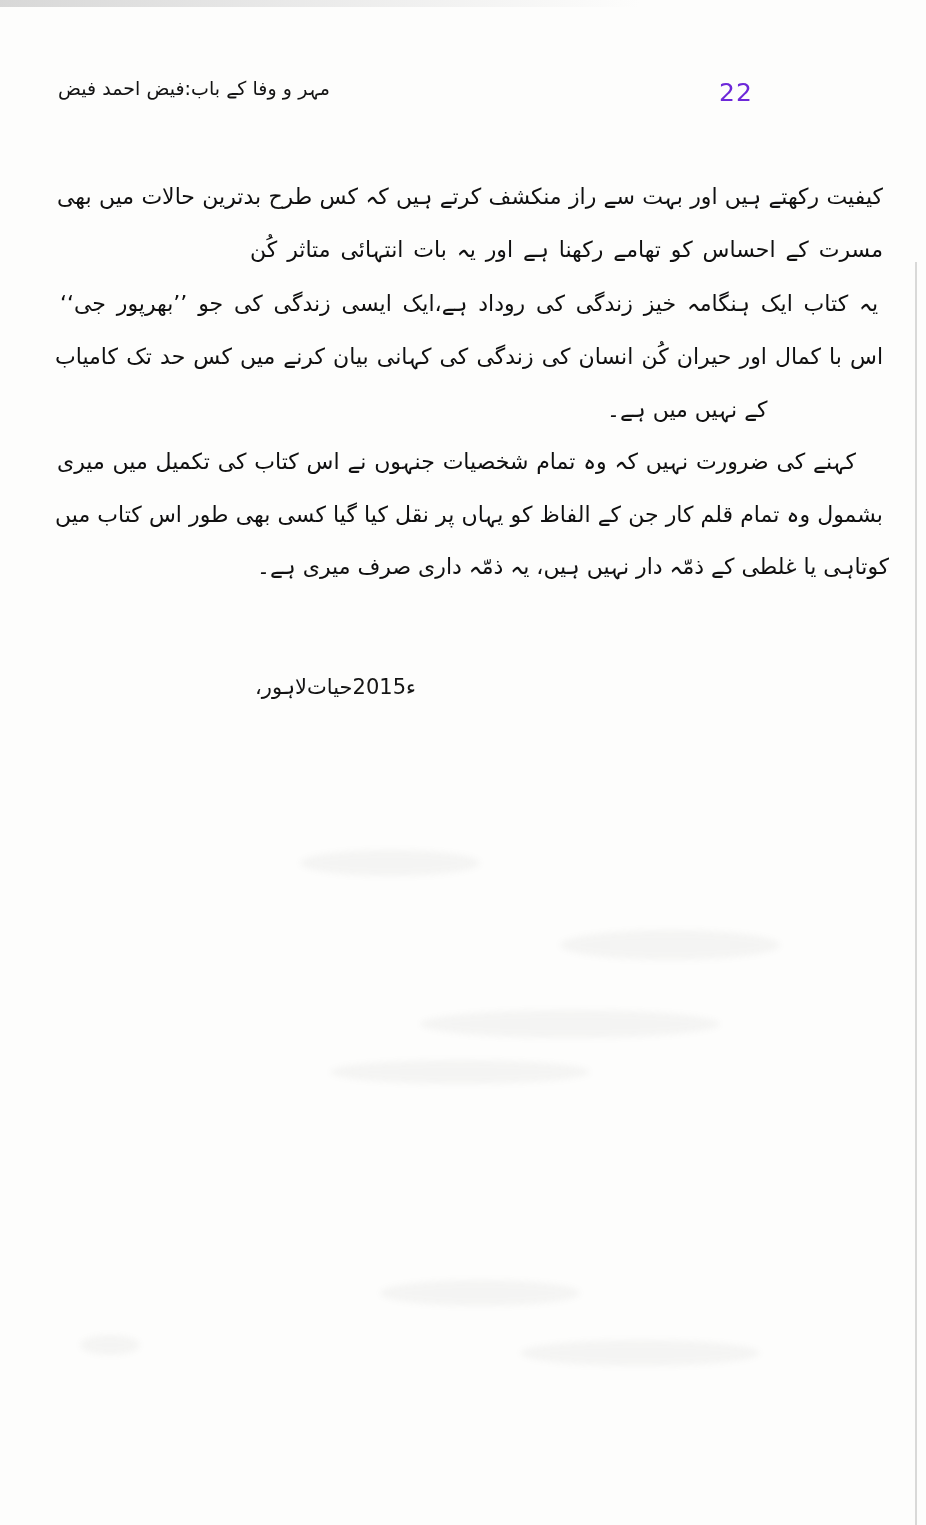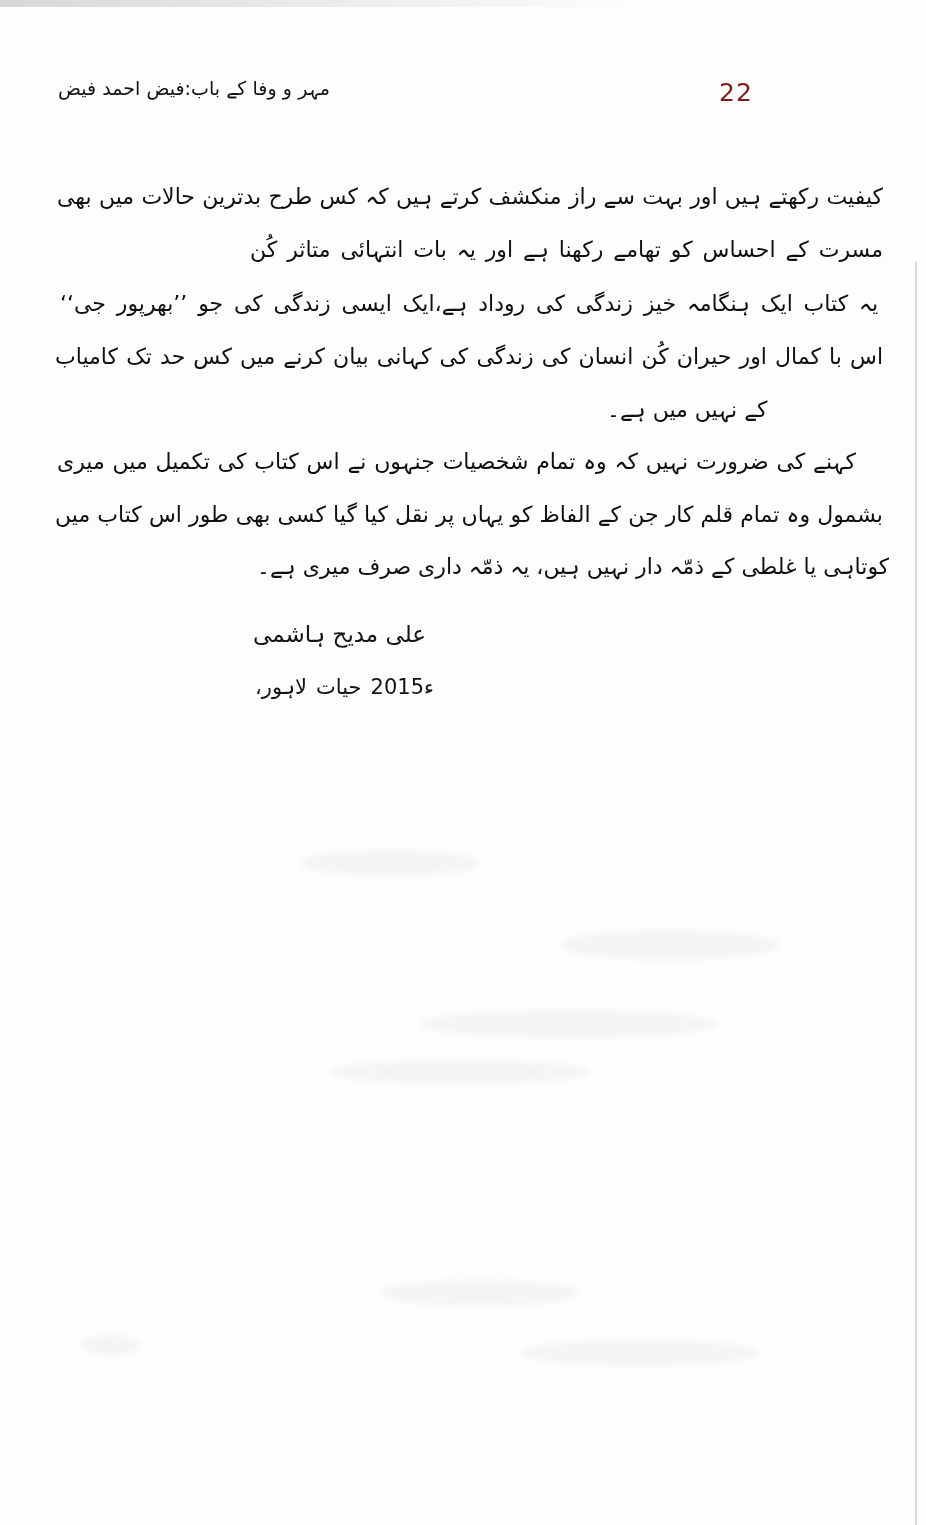--- a/index.html
+++ b/index.html
@@ -27,21 +27,21 @@
   }
   
   .header-title{
     position:absolute;left:58px;top:64px;width:272px;height:52px;
     direction:rtl;font-size:19px;line-height:48px;
     text-align:justify;text-align-last:justify;
     white-space:normal;overflow:hidden;
   }
   .page-number{
     position:absolute;left:719px;top:78px;
-    font-size:25px;letter-spacing:1px;color:#7f1d1d;
+    font-size:25px;letter-spacing:1px;color:#6d28d9;
   }
   
   .bodyline{
     position:absolute;direction:rtl;
     font-size:22px;line-height:50px;height:50px;
     overflow:hidden;color:#101010;
   }
   .just{text-align:justify;text-align-last:justify;}
   .frag{white-space:nowrap;}
   
@@ -54,21 +54,21 @@
   .p3l2{left:55px;top:490px;width:828px;}
   .p3l3{left:257px;top:542px;}
   
   .signature-name{
     position:absolute;left:253px;top:612px;
     direction:rtl;font-size:23px;line-height:44px;white-space:nowrap;
   }
   .signature-date{
     position:absolute;left:255px;top:668px;
     font-size:21px;line-height:38px;white-space:nowrap;
-    display:flex;flex-direction:row;gap:9px;direction:ltr;
+    display:flex;flex-direction:row;gap:0;direction:ltr;
   }
   .signature-date .seg{display:inline-block;}
   .seg-rtl{direction:rtl;unicode-bidi:isolate;}
   .seg-ltr{direction:ltr;unicode-bidi:isolate;}
 </style>
 </head>
 <body>
 
 <div class="page">
 
@@ -95,20 +95,19 @@
     <div class="bodyline just p2l2">اس با کمال اور حیران کُن انسان کی زندگی کی کہانی بیان کرنے میں کس حد تک کامیاب رہا یہ فیصلہ آپ</div>
     <div class="bodyline frag p2l3">کے نہیں میں ہے۔</div>
   </div>
 
   <div>
     <div class="bodyline just p3l1">کہنے کی ضرورت نہیں کہ وہ تمام شخصیات جنہوں نے اس کتاب کی تکمیل میں میری مدد کی</div>
     <div class="bodyline just p3l2">بشمول وہ تمام قلم کار جن کے الفاظ کو یہاں پر نقل کیا گیا کسی بھی طور اس کتاب میں رہ جانے والی کسی</div>
     <div class="bodyline frag p3l3">کوتاہی یا غلطی کے ذمّہ دار نہیں ہیں، یہ ذمّہ داری صرف میری ہے۔</div>
   </div>
 
-  <div class="signature-name">علی مدیح ہاشمی</div>
   <div class="signature-date">
     <span class="seg seg-rtl">لاہور،</span>
     <span class="seg seg-rtl">حیات</span>
     <span class="seg seg-ltr">2015ء</span>
   </div>
 
 </div>
 
 </body></html>

